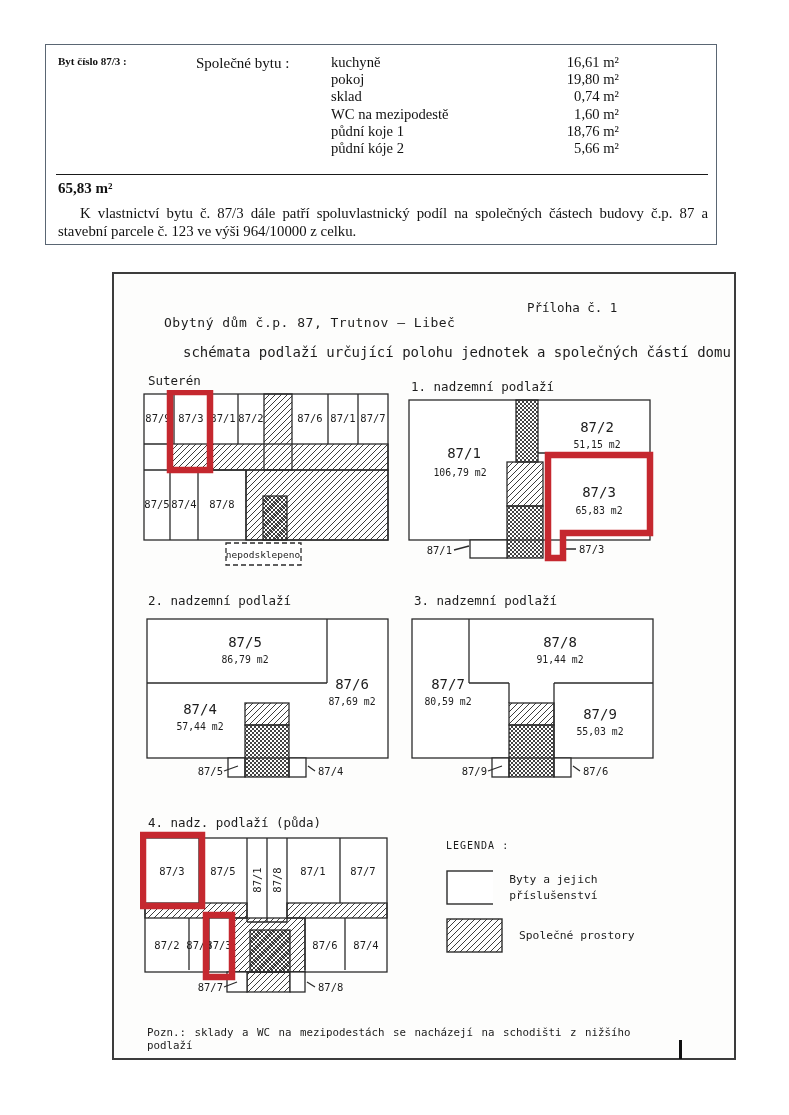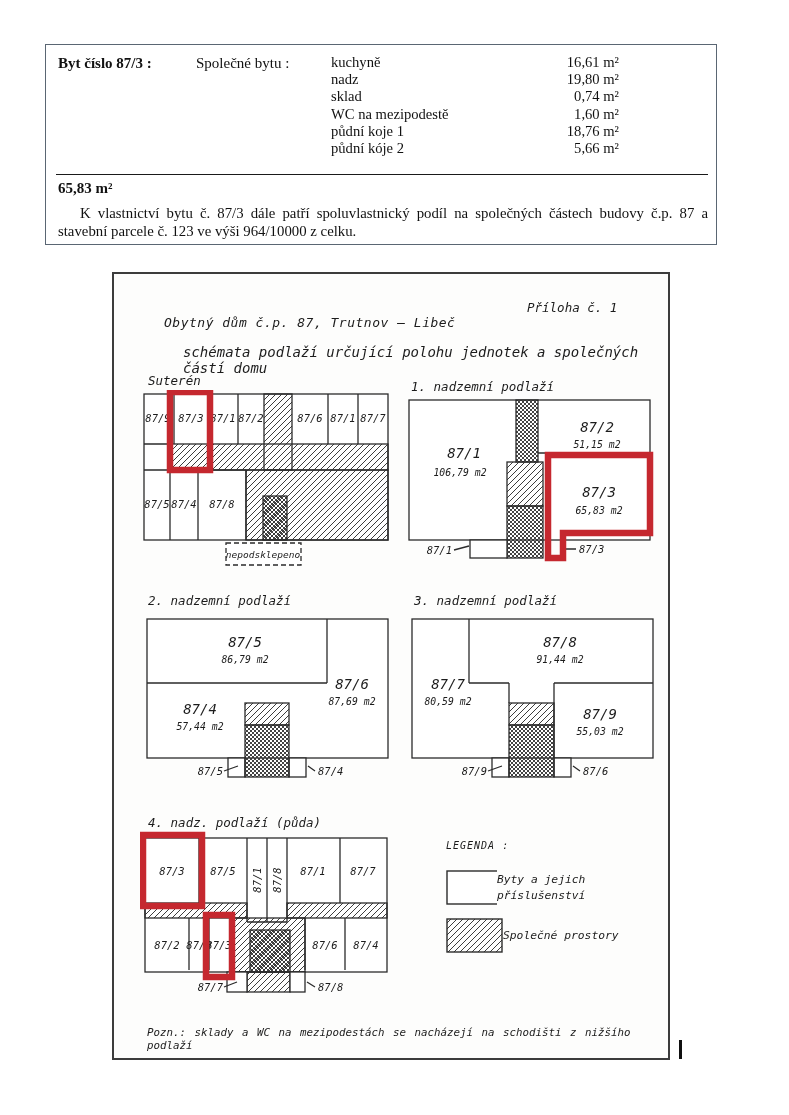--- a/index.html
+++ b/index.html
@@ -2,53 +2,53 @@
 <html><head>
 <meta charset="utf-8">
 <style>
   * { margin:0; padding:0; box-sizing:border-box; }
   html,body { width:789px; height:1115px; background:#ffffff; position:relative;
               font-family:"Liberation Serif", serif; color:#111; overflow:hidden; }
 
   
   .doc-box { position:absolute; left:45px; top:44px; width:672px; height:201px;
              border:1px solid #5a6673; background:#fff; }
-  .doc-unit-label { position:absolute; left:12px; top:10px; font-weight:bold; font-size:15px; }
+  .doc-unit-label { position:absolute; left:12px; top:10px; font-weight:bold; font-size:11px; }
   .doc-rooms-caption { position:absolute; left:150px; top:10px; font-size:15px; }
   .rooms-table { position:absolute; left:285px; top:9px; width:288px; }
   .room-row { display:flex; justify-content:space-between; font-size:14.6px; line-height:17.2px; }
   .doc-rule { position:absolute; left:10px; width:652px; top:129px; border-top:1.6px solid #1a1a1a; }
   .total-row { position:absolute; left:12px; top:135px; width:561px; display:flex;
                justify-content:space-between; font-weight:bold; font-size:15px; }
   .doc-par { position:absolute; left:12px; top:160px; width:650px; font-size:14.8px;
              line-height:17.6px; text-align:justify; text-indent:22px; }
 
   
-  .page-box { position:absolute; left:112px; top:272px; width:558px; height:788px;
-              border:2px solid #3c3c3c; background:#fdfdfc;font-style:italic; }
+  .page-box { position:absolute; left:112px; top:272px; width:624px; height:788px;
+              border:2px solid #3c3c3c; background:#fdfdfc; }
   .mono { font-family:"DejaVu Sans Mono", monospace; color:#1c1c1c; }
   .attachment { position:absolute; left:413px; top:26px; font-size:12.5px; }
   .d-title { position:absolute; left:50px; top:41px; font-size:13px; letter-spacing:0.5px; }
   .d-subtitle { position:absolute; left:52px; top:70px; font-size:14px;margin-left:17px; }
   .floor-label { position:absolute; font-size:12.5px; }
   .fl-sut  { left:34px;  top:99px; }
   .fl-1np  { left:297px; top:105px; }
   .fl-2np  { left:34px;  top:319px; }
   .fl-3np  { left:300px; top:319px; }
   .fl-4np  { left:34px;  top:541px; }
   .plan { position:absolute; }
   .p-sut { left:28px;  top:116px; }
   .p-1np { left:291px; top:122px; }
   .p-2np { left:29px;  top:341px; }
   .p-3np { left:294px; top:341px; }
   .p-4np { left:26px;  top:556px; }
 
   .legend { position:absolute; left:332px; top:566px; width:215px; }
   .legend-title { font-size:10px; letter-spacing:1px; }
-  .legend-row { display:flex; align-items:center; margin-top:13px; }
+  .legend-row { display:flex; align-items:center; gap:16px; margin-top:13px; }
   .legend-row.first { margin-top:19px; }
   .legend-label { font-size:11.3px; line-height:16px; }
   .d-note { position:absolute; left:33px; top:752px; width:515px; font-size:10.8px;
             word-spacing:2px; }
   .cursor-tick { position:absolute; left:679px; top:1040px; width:3px; height:19px; background:#101010; }
 
   
   svg text { font-family:"DejaVu Sans Mono", monospace; fill:#1c1c1c; }
   .ln   { fill:none; stroke:#2b2b2b; stroke-width:1.3; }
   .cellw{ fill:#ffffff; stroke:#2b2b2b; stroke-width:1.3; }
@@ -78,21 +78,21 @@
 
 <div class="doc-box">
   <div class="doc-unit-label">Byt číslo 87/3 :</div>
   <div class="doc-rooms-caption">Společné bytu :</div>
   <div class="rooms-table">
     <div class="room-row">
         <span>kuchyně</span>
         <span>16,61 m²</span>
       </div>
     <div class="room-row">
-        <span>nadz</span>
+        <span>pokoj</span>
         <span>19,80 m²</span>
       </div>
     <div class="room-row">
         <span>sklad</span>
         <span>0,74 m²</span>
       </div>
     <div class="room-row">
         <span>WC na mezipodestě</span>
         <span>1,60 m²</span>
       </div>

